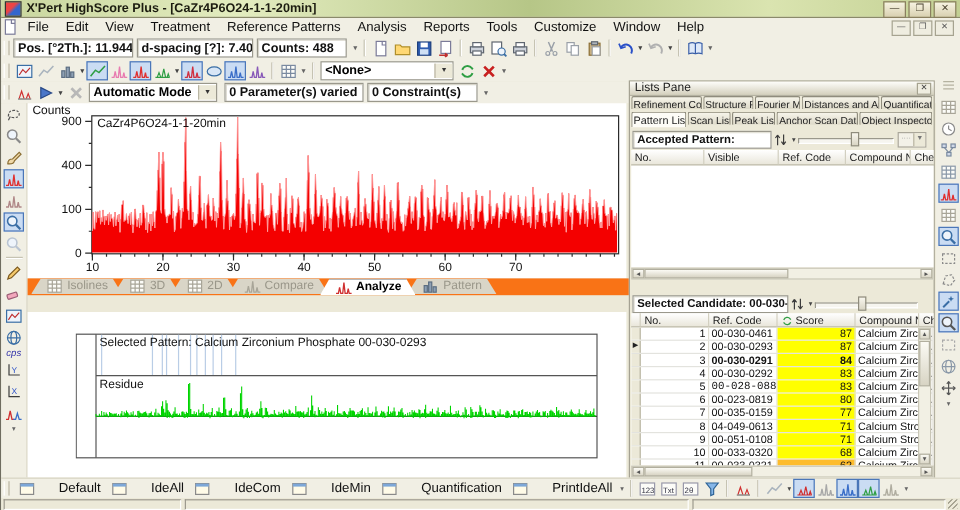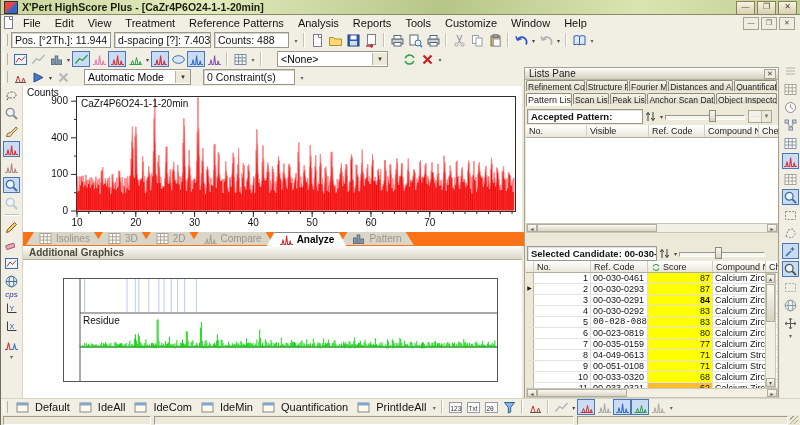--- a/index.html
+++ b/index.html
@@ -15,35 +15,35 @@
   .appicon{width:12px;height:11px;margin-left:3px;background:linear-gradient(135deg,#e44 40%,#36c 60%);border:1px solid #333;}
   .winbtns{position:absolute;right:4px;top:1px;display:flex;gap:2px;}
   .wbtn{width:17px;height:12px;background:linear-gradient(#f7f3e2,#d8d0b0);border:1px solid #8a7f5f;
     font-size:8px;line-height:10px;text-align:center;color:#4a4330;}
   
   .menubar{left:0;top:15px;width:800px;height:15px;background:#f1efe4;display:flex;align-items:center;}
   .mi{padding:0 7px;font-size:11px;color:#111;}
   .mdibtns{position:absolute;right:6px;top:2px;display:flex;gap:2px;}
   .mbtn{width:14px;height:11px;background:#efede0;border:1px solid #a6a390;font-size:7px;line-height:9px;text-align:center;color:#555;}
   
-  .tb{background:#f1efe4;display:flex;align-items:center;}
+  .tb{background:#f1efe4;display:flex;align-items:center;font-weight:bold;}
   .tb1{left:0;top:30px;width:800px;height:20px;}
   .tb2{left:0;top:50px;width:800px;height:18px;}
   .tb3{left:0;top:68px;width:800px;height:18px;}
   .grip{width:3px;height:12px;border-left:1px solid #fff;border-right:1px solid #b9b5a3;margin:0 3px 0 2px;}
   .fld{height:14px;line-height:14px;background:#fff;border:1px solid #9a988c;box-shadow:inset 1px 1px 0 #d7d5ca;
        font-size:10.5px;color:#111;padding:0 3px;white-space:nowrap;overflow:hidden;margin-right:3px;}
   .tbi{width:18px;height:16px;display:inline-flex;align-items:center;justify-content:center;flex:none;}
   .tbi.on{border:1px solid #4a76b8;background:#cadcf3;box-sizing:border-box;}
   .tbi.sm{width:15px;height:15px;}
   .sep{width:1px;height:14px;background:#c6c3b2;border-right:1px solid #fff;margin:0 3px;flex:none;}
   .dd{font-size:6px;color:#444;width:7px;text-align:center;flex:none;}
   .ovf{font-size:6px;color:#666;width:8px;text-align:center;flex:none;}
   .combo{height:14px;background:#fff;border:1px solid #9a988c;display:inline-flex;align-items:center;
-     font-size:10.5px;padding-left:3px;margin:0 12px;}
+     font-size:10.5px;padding-left:3px;margin:0 2px;}
   .combo .ca{width:14px;height:12px;margin-left:auto;background:#ece9d8;border-left:1px solid #b9b5a3;
      font-size:6px;line-height:12px;text-align:center;color:#333;}
   
   .ltb{left:0;top:86px;width:22px;height:312px;background:#f1efe4;border-right:1px solid #d8d5c4;
        display:flex;flex-direction:column;align-items:center;box-sizing:border-box;}
   .rtb{left:779px;top:62px;width:21px;height:338px;background:#f1efe4;display:flex;flex-direction:column;align-items:center;}
   .vtbi{width:17px;height:16px;display:flex;align-items:center;justify-content:center;margin:1px 0;flex:none;}
   .vtbi.on{border:1px solid #4a76b8;background:#cadcf3;box-sizing:border-box;}
   .hsep{width:14px;height:1px;background:#c6c3b2;border-bottom:1px solid #fff;margin:2px 0;}
   .cps{font-size:8px;color:#33a;font-style:italic;}
@@ -94,21 +94,21 @@
   .cc.gut{background:#ece9d8;border-right:1px solid #b9b5a3;padding:0;text-align:center;font-size:6px;line-height:9px;color:#222;}
   .cc.num,.cc.score{text-align:right;}
   
   .hscroll,.vscroll{position:absolute;background:#f2f0e4;border:1px solid #c9c6b6;box-sizing:border-box;display:flex;}
   .sbtn{background:linear-gradient(#fbfaf4,#dcd8c8);border:1px solid #b1ae9e;color:#555;font-size:6px;
      text-align:center;box-sizing:border-box;flex:none;}
   .sthumb{background:linear-gradient(#fbfaf4,#d8d4c4);border:1px solid #b1ae9e;box-sizing:border-box;position:absolute;}
   
   .btb{left:0;top:398px;width:800px;height:17px;background:#f1efe4;border-top:1px solid #d8d5c4;
      display:flex;align-items:center;box-sizing:border-box;}
-  .bbtn{display:inline-flex;align-items:center;gap:5px;padding:0 4px;font-size:11px;color:#111;flex:none;}
+  .bbtn{display:inline-flex;align-items:center;gap:19px;padding:0 4px;font-size:11px;color:#111;flex:none;}
   .statusbar{left:0;top:415px;width:800px;height:10px;background:#ece9d8;display:flex;gap:3px;padding:1px 2px;box-sizing:border-box;}
   .scell{border:1px solid;border-color:#9d9a8e #fff #fff #9d9a8e;height:7px;}
   .sgrip{position:absolute;right:1px;top:1px;width:8px;height:8px;
      background:repeating-linear-gradient(135deg,#ece9d8 0 2px,#a8a593 2px 3px);}
   svg{display:block;}
 </style>
 </head>
 <body>
 
 <div class="app">
@@ -352,20 +352,21 @@
     <span class="dd">▾</span>
     <span class="tbi">
         <svg width="15" height="15" viewBox="0 0 15 15">
           <path d="M3.5 3.5 11.5 11.5 M11.5 3.5 3.5 11.5" stroke="#b8b8b8" stroke-width="2.2"></path>
         </svg>
       </span>
     <span class="combo" style="width:102px">
       <span>Automatic Mode</span>
       <span class="ca">▼</span>
     </span>
+    <span class="fld" style="width:108px;margin-left:4px">0 Parameter(s) varied</span>
     <span class="fld" style="width:84px">0 Constraint(s)</span>
     <span class="ovf">▾</span>
   </div>
 
   <div class="abs ltb">
     <span class="vtbi">
         <svg width="15" height="15" viewBox="0 0 15 15">
           <path d="M3 9 Q3 4 7.5 4 Q12 4 12 7 Q12 10 7.5 10 q-2 0 -3 -.8" fill="none" stroke="#555" stroke-dasharray="2 1.2"></path>
           <path d="M4.5 9.2 l-1.5 3" stroke="#555"></path>
         </svg>
@@ -570,40 +571,40 @@
           <svg width="15" height="15" viewBox="0 0 15 15">
             <rect x="2.5" y="7" width="2.6" height="5.5" fill="#8ea0b4" stroke="#5c6e82"></rect>
             <rect x="6.2" y="4" width="2.6" height="8.5" fill="#8ea0b4" stroke="#5c6e82"></rect>
             <rect x="9.9" y="8" width="2.6" height="4.5" fill="#8ea0b4" stroke="#5c6e82"></rect>
           </svg>
         </span>
         <span>Pattern</span>
       </span>
   </div>
 
-  <div class="abs aghdr">Additional Graphics</div>
   <div class="abs agarea"></div>
   <svg class="abs" style="left:62px;top:270px" width="436" height="115">
       <rect x="0.5" y="8.5" width="434" height="103" fill="#fff" stroke="#555"></rect>
       <line x1="17" x2="17" y1="8.5" y2="111.5" stroke="#555"></line>
       <line x1="17" x2="434.5" y1="43" y2="43" stroke="#555"></line>
       <line x1="17" x2="434.5" y1="77" y2="77" stroke="#3c3c3c"></line>
       <line x1="21.704000000000004" x2="21.704000000000004" y1="9" y2="42.5" stroke="#b9cde6"></line>
       <line x1="64.03999999999999" x2="64.03999999999999" y1="9" y2="42.5" stroke="#b9cde6"></line>
       <line x1="72.27199999999999" x2="72.27199999999999" y1="9" y2="42.5" stroke="#b9cde6"></line>
       <line x1="75.8" x2="75.8" y1="9" y2="42.5" stroke="#b9cde6"></line>
       <line x1="85.79599999999999" x2="85.79599999999999" y1="9" y2="42.5" stroke="#b9cde6"></line>
       <line x1="95.79199999999999" x2="95.79199999999999" y1="9" y2="42.5" stroke="#b9cde6"></line>
       <line x1="101.084" x2="101.084" y1="9" y2="42.5" stroke="#b9cde6"></line>
       <line x1="108.14" x2="108.14" y1="9" y2="42.5" stroke="#b9cde6"></line>
       <line x1="114.608" x2="114.608" y1="9" y2="42.5" stroke="#b9cde6"></line>
       <line x1="121.664" x2="121.664" y1="9" y2="42.5" stroke="#b9cde6"></line>
       <line x1="133.424" x2="133.424" y1="9" y2="42.5" stroke="#b9cde6"></line>
       <path d="M17.0 77.3L17.0 75.1M17.9 77.3L17.9 76.5M18.9 77.3L18.9 76.7M19.8 77.3L19.8 74.8M20.8 77.3L20.8 76.4M21.7 77.3L21.7 72.6M22.6 77.3L22.6 76.4M23.6 77.3L23.6 73.3M24.5 77.3L24.5 75.6M25.5 77.3L25.5 73.8M26.4 77.3L26.4 75.2M27.3 77.8L27.3 77.0M28.3 77.3L28.3 73.3M29.2 77.3L29.2 74.1M30.2 77.3L30.2 74.4M31.1 77.3L31.1 75.2M32.1 77.3L32.1 74.5M33.0 77.3L33.0 74.7M33.9 77.3L33.9 74.3M34.9 77.3L34.9 76.5M35.8 77.3L35.8 75.0M36.8 77.3L36.8 76.7M37.7 77.8L37.7 74.5M38.6 77.3L38.6 72.5M39.6 77.3L39.6 76.3M40.5 77.3L40.5 73.2M41.5 77.3L41.5 74.4M42.4 77.3L42.4 72.0M43.3 78.0L43.3 73.6M44.3 77.3L44.3 74.6M45.2 77.3L45.2 76.1M46.2 77.3L46.2 73.6M47.1 77.3L47.1 75.5M48.0 77.3L48.0 72.8M49.0 77.6L49.0 76.5M49.9 77.3L49.9 75.7M50.9 77.3L50.9 76.9M51.8 77.3L51.8 72.4M52.8 78.4L52.8 72.2M53.7 77.3L53.7 73.7M54.6 77.3L54.6 74.4M55.6 77.3L55.6 74.5M56.5 77.3L56.5 73.7M57.5 77.3L57.5 73.4M58.4 77.3L58.4 73.0M59.3 77.3L59.3 74.3M60.3 77.3L60.3 76.2M61.2 78.0L61.2 74.3M62.2 77.3L62.2 74.2M63.1 77.3L63.1 72.9M64.0 77.1L64.0 75.8M65.0 77.3L65.0 76.4M65.9 77.6L65.9 73.7M66.9 77.3L66.9 70.6M67.8 77.3L67.8 76.2M68.7 77.3L68.7 73.9M69.7 77.3L69.7 74.7M70.6 77.3L70.6 75.8M71.6 77.3L71.6 68.5M72.5 77.3L72.5 64.3M73.4 77.3L73.4 70.6M74.4 77.3L74.4 73.7M75.3 77.3L75.3 63.5M76.3 78.3L76.3 66.0M77.2 77.3L77.2 71.9M78.2 78.0L78.2 73.2M79.1 77.3L79.1 74.6M80.0 78.0L80.0 76.0M81.0 78.4L81.0 74.8M81.9 77.3L81.9 73.0M82.9 77.3L82.9 69.3M83.8 77.5L83.8 74.8M84.7 77.3L84.7 74.6M85.7 77.3L85.7 75.8M86.6 77.3L86.6 74.6M87.6 77.3L87.6 76.2M88.5 77.3L88.5 73.1M89.4 77.3L89.4 72.7M90.4 78.1L90.4 73.5M91.3 78.2L91.3 75.1M92.3 77.3L92.3 73.1M93.2 78.2L93.2 74.2M94.1 77.3L94.1 50.0M95.1 77.3L95.1 49.2M96.0 77.3L96.0 70.8M97.0 77.3L97.0 75.1M97.9 77.3L97.9 75.2M98.8 77.3L98.8 72.7M99.8 77.3L99.8 74.9M100.7 77.3L100.7 73.6M101.7 77.3L101.7 76.3M102.6 77.3L102.6 71.2M103.6 77.3L103.6 74.2M104.5 77.3L104.5 73.5M105.4 77.3L105.4 72.5M106.4 77.3L106.4 66.6M107.3 77.3L107.3 74.0M108.3 77.3L108.3 75.2M109.2 77.3L109.2 74.0M110.1 77.3L110.1 74.5M111.1 77.3L111.1 73.4M112.0 78.6L112.0 75.9M113.0 77.3L113.0 73.3M113.9 77.3L113.9 70.0M114.8 77.3L114.8 76.4M115.8 77.3L115.8 75.0M116.7 77.3L116.7 76.5M117.7 77.3L117.7 72.6M118.6 77.3L118.6 73.1M119.5 77.3L119.5 69.6M120.5 77.7L120.5 73.3M121.4 77.3L121.4 74.4M122.4 77.3L122.4 74.1M123.3 77.0L123.3 61.4M124.3 77.3L124.3 61.2M125.2 77.3L125.2 71.0M126.1 77.3L126.1 75.9M127.1 77.3L127.1 76.4M128.0 77.3L128.0 72.3M129.0 77.3L129.0 71.9M129.9 77.3L129.9 70.2M130.8 77.8L130.8 76.3M131.8 77.3L131.8 75.8M132.7 77.3L132.7 74.8M133.7 77.3L133.7 72.7M134.6 77.3L134.6 74.8M135.5 77.3L135.5 76.9M136.5 77.3L136.5 72.9M137.4 77.3L137.4 57.7M138.4 77.3L138.4 52.0M139.3 77.7L139.3 71.0M140.2 78.5L140.2 75.9M141.2 77.3L141.2 74.6M142.1 77.1L142.1 71.2M143.1 78.4L143.1 69.9M144.0 77.3L144.0 73.2M144.9 78.4L144.9 76.4M145.9 77.3L145.9 74.7M146.8 77.7L146.8 72.3M147.8 77.3L147.8 74.4M148.7 77.3L148.7 76.0M149.7 77.4L149.7 75.7M150.6 77.3L150.6 73.7M151.5 77.3L151.5 73.0M152.5 77.3L152.5 74.8M153.4 77.3L153.4 70.6M154.4 77.3L154.4 64.3M155.3 78.0L155.3 70.1M156.2 78.5L156.2 76.2M157.2 77.6L157.2 75.9M158.1 77.3L158.1 69.7M159.1 77.3L159.1 69.9M160.0 77.3L160.0 73.0M160.9 77.9L160.9 75.6M161.9 77.3L161.9 75.7M162.8 77.3L162.8 74.8M163.8 77.3L163.8 75.1M164.7 77.3L164.7 75.4M165.6 77.4L165.6 71.6M166.6 77.3L166.6 74.5M167.5 77.3L167.5 75.7M168.5 77.3L168.5 75.8M169.4 77.3L169.4 73.2M170.4 77.3L170.4 75.1M171.3 77.3L171.3 73.8M172.2 78.1L172.2 74.5M173.2 77.3L173.2 71.5M174.1 77.3L174.1 73.8M175.1 77.3L175.1 72.8M176.0 77.3L176.0 74.1M176.9 77.3L176.9 75.1M177.9 77.3L177.9 71.1M178.8 77.3L178.8 72.0M179.8 77.3L179.8 74.5M180.7 77.3L180.7 73.8M181.6 77.3L181.6 74.6M182.6 77.3L182.6 75.0M183.5 77.3L183.5 68.3M184.5 77.4L184.5 73.2M185.4 77.3L185.4 72.7M186.3 78.3L186.3 72.9M187.3 77.3L187.3 72.6M188.2 77.3L188.2 73.6M189.2 77.3L189.2 73.7M190.1 78.4L190.1 72.8M191.0 77.3L191.0 75.4M192.0 77.3L192.0 74.8M192.9 77.3L192.9 73.4M193.9 77.3L193.9 69.6M194.8 77.3L194.8 76.9M195.8 77.3L195.8 71.8M196.7 77.3L196.7 59.6M197.6 77.3L197.6 67.9M198.6 77.3L198.6 74.8M199.5 77.8L199.5 72.5M200.5 77.3L200.5 75.6M201.4 77.3L201.4 76.5M202.3 77.3L202.3 69.3M203.3 77.4L203.3 71.7M204.2 77.3L204.2 74.8M205.2 77.3L205.2 73.0M206.1 77.3L206.1 75.1M207.0 77.3L207.0 73.8M208.0 77.3L208.0 69.9M208.9 77.3L208.9 72.4M209.9 77.3L209.9 76.9M210.8 77.3L210.8 73.1M211.7 77.3L211.7 74.2M212.7 77.3L212.7 73.1M213.6 77.3L213.6 72.1M214.6 77.3L214.6 75.6M215.5 77.3L215.5 72.8M216.4 77.3L216.4 76.8M217.4 77.3L217.4 75.3M218.3 77.3L218.3 67.6M219.3 77.3L219.3 74.2M220.2 77.3L220.2 74.6M221.2 77.3L221.2 74.5M222.1 77.3L222.1 75.9M223.0 77.3L223.0 72.9M224.0 77.3L224.0 72.6M224.9 77.3L224.9 73.8M225.9 77.3L225.9 74.9M226.8 78.3L226.8 75.7M227.7 77.3L227.7 72.9M228.7 77.3L228.7 69.9M229.6 77.5L229.6 72.1M230.6 77.3L230.6 72.0M231.5 77.3L231.5 72.1M232.4 77.3L232.4 72.9M233.4 77.3L233.4 75.7M234.3 77.3L234.3 74.9M235.3 78.4L235.3 73.4M236.2 77.3L236.2 75.1M237.1 77.3L237.1 72.4M238.1 77.3L238.1 71.6M239.0 77.3L239.0 70.3M240.0 77.5L240.0 75.7M240.9 77.3L240.9 72.9M241.9 77.3L241.9 74.1M242.8 77.3L242.8 76.0M243.7 77.3L243.7 69.3M244.7 77.3L244.7 74.1M245.6 77.3L245.6 74.4M246.6 77.3L246.6 74.6M247.5 77.3L247.5 73.1M248.4 77.3L248.4 76.8M249.4 77.3L249.4 73.8M250.3 77.3L250.3 68.8M251.3 77.3L251.3 72.7M252.2 77.3L252.2 76.5M253.1 77.3L253.1 76.3M254.1 77.3L254.1 74.5M255.0 77.3L255.0 72.3M256.0 78.0L256.0 73.2M256.9 77.3L256.9 72.9M257.8 78.4L257.8 74.3M258.8 77.3L258.8 76.6M259.7 77.3L259.7 73.1M260.7 77.3L260.7 68.6M261.6 77.3L261.6 75.1M262.5 77.3L262.5 72.9M263.5 77.3L263.5 74.0M264.4 77.3L264.4 72.8M265.4 77.3L265.4 69.6M266.3 77.3L266.3 72.9M267.3 77.3L267.3 76.7M268.2 77.3L268.2 76.0M269.1 77.8L269.1 73.0M270.1 77.1L270.1 73.1M271.0 77.3L271.0 71.2M272.0 77.3L272.0 70.1M272.9 78.3L272.9 73.7M273.8 77.3L273.8 76.0M274.8 77.3L274.8 74.9M275.7 77.3L275.7 76.9M276.7 77.3L276.7 73.9M277.6 77.3L277.6 76.2M278.5 77.4L278.5 73.3M279.5 77.3L279.5 75.4M280.4 77.3L280.4 71.7M281.4 78.3L281.4 73.6M282.3 77.3L282.3 72.1M283.2 77.3L283.2 73.7M284.2 77.3L284.2 74.0M285.1 77.3L285.1 74.4M286.1 77.3L286.1 71.1M287.0 78.6L287.0 71.7M288.0 77.3L288.0 74.7M288.9 77.3L288.9 73.9M289.8 77.3L289.8 74.3M290.8 77.3L290.8 71.1M291.7 78.4L291.7 67.3M292.7 77.3L292.7 74.0M293.6 77.3L293.6 75.1M294.5 77.3L294.5 74.4M295.5 77.3L295.5 72.8M296.4 77.3L296.4 72.9M297.4 77.3L297.4 70.7M298.3 77.3L298.3 74.5M299.2 77.3L299.2 74.7M300.2 77.3L300.2 75.5M301.1 77.3L301.1 72.2M302.1 77.3L302.1 69.6M303.0 77.4L303.0 73.5M303.9 77.0L303.9 76.6M304.9 77.3L304.9 75.0M305.8 77.3L305.8 73.4M306.8 77.3L306.8 73.5M307.7 77.3L307.7 71.6M308.6 77.3L308.6 74.4M309.6 77.3L309.6 74.8M310.5 77.3L310.5 73.7M311.5 77.3L311.5 75.1M312.4 77.3L312.4 68.2M313.4 77.3L313.4 74.0M314.3 77.3L314.3 75.7M315.2 77.3L315.2 75.1M316.2 77.3L316.2 74.9M317.1 77.3L317.1 72.6M318.1 78.0L318.1 74.5M319.0 77.3L319.0 72.0M319.9 77.3L319.9 75.5M320.9 77.7L320.9 76.9M321.8 77.3L321.8 76.1M322.8 77.3L322.8 73.6M323.7 78.5L323.7 75.7M324.6 77.3L324.6 69.4M325.6 78.4L325.6 71.3M326.5 77.3L326.5 76.1M327.5 77.3L327.5 75.0M328.4 77.3L328.4 76.8M329.3 78.3L329.3 69.1M330.3 78.1L330.3 71.0M331.2 77.3L331.2 73.3M332.2 77.3L332.2 76.2M333.1 77.1L333.1 73.2M334.0 77.3L334.0 73.1M335.0 77.8L335.0 75.4M335.9 77.3L335.9 73.2M336.9 77.3L336.9 67.8M337.8 77.3L337.8 69.3M338.8 77.3L338.8 73.0M339.7 78.0L339.7 75.8M340.6 77.3L340.6 76.7M341.6 77.3L341.6 70.7M342.5 77.3L342.5 74.0M343.5 77.3L343.5 75.4M344.4 77.3L344.4 73.9M345.3 77.3L345.3 75.6M346.3 77.3L346.3 76.3M347.2 77.3L347.2 71.8M348.2 77.5L348.2 71.9M349.1 78.4L349.1 72.8M350.0 78.4L350.0 75.7M351.0 77.3L351.0 76.7M351.9 77.3L351.9 73.0M352.9 77.3L352.9 74.5M353.8 77.6L353.8 71.0M354.7 77.3L354.7 75.4M355.7 77.3L355.7 75.4M356.6 77.3L356.6 75.2M357.6 77.3L357.6 76.2M358.5 78.4L358.5 73.5M359.5 78.4L359.5 72.1M360.4 78.2L360.4 72.5M361.3 77.3L361.3 74.0M362.3 78.3L362.3 76.7M363.2 77.3L363.2 75.1M364.2 77.3L364.2 75.8M365.1 77.3L365.1 72.0M366.0 77.3L366.0 72.1M367.0 77.3L367.0 74.3M367.9 77.3L367.9 75.9M368.9 78.5L368.9 72.9M369.8 77.3L369.8 72.6M370.7 77.3L370.7 75.2M371.7 77.5L371.7 71.7M372.6 77.3L372.6 71.1M373.6 77.3L373.6 75.9M374.5 77.3L374.5 73.3M375.4 77.3L375.4 73.4M376.4 77.3L376.4 72.9M377.3 77.3L377.3 75.1M378.3 77.8L378.3 73.4M379.2 78.0L379.2 74.0M380.1 77.8L380.1 76.3M381.1 77.3L381.1 73.0M382.0 77.3L382.0 76.6M383.0 77.3L383.0 74.5M383.9 77.3L383.9 73.0M384.9 77.3L384.9 71.6M385.8 77.3L385.8 74.0M386.7 77.3L386.7 73.3M387.7 77.7L387.7 76.3M388.6 77.3L388.6 76.6M389.6 77.3L389.6 72.8M390.5 77.3L390.5 73.6M391.4 77.3L391.4 72.6M392.4 77.3L392.4 76.6M393.3 78.1L393.3 74.1M394.3 77.3L394.3 76.3M395.2 77.3L395.2 72.6M396.1 77.4L396.1 71.5M397.1 77.3L397.1 72.3M398.0 77.3L398.0 73.1M399.0 77.3L399.0 74.2M399.9 77.3L399.9 76.1M400.8 77.3L400.8 69.2M401.8 77.3L401.8 72.7M402.7 78.2L402.7 71.6M403.7 77.3L403.7 74.7M404.6 77.3L404.6 73.2M405.6 77.3L405.6 75.9M406.5 77.3L406.5 72.8M407.4 77.4L407.4 75.9M408.4 77.3L408.4 73.8M409.3 77.3L409.3 73.7M410.3 77.3L410.3 75.6M411.2 77.3L411.2 76.1M412.1 77.3L412.1 73.0M413.1 77.3L413.1 71.3M414.0 77.3L414.0 73.2M415.0 77.3L415.0 74.3M415.9 77.3L415.9 75.2M416.8 77.3L416.8 74.8M417.8 77.5L417.8 75.4M418.7 77.3L418.7 74.1M419.7 77.1L419.7 71.0M420.6 77.3L420.6 74.5M421.5 77.3L421.5 75.3M422.5 77.3L422.5 75.3M423.4 77.3L423.4 76.1M424.4 77.5L424.4 73.7M425.3 77.3L425.3 71.7M426.2 77.3L426.2 74.5M427.2 77.3L427.2 74.8M428.1 77.3L428.1 74.4M429.1 77.3L429.1 72.8M430.0 77.3L430.0 74.8M431.0 77.1L431.0 73.6M431.9 77.3L431.9 70.5M432.8 77.3L432.8 75.9" stroke="#00d400" stroke-width="0.9" fill="none"></path>
     </svg>
+  <div class="abs chartlabel" style="left:82px;top:280px">Selected Pattern:  Calcium Zirconium Phosphate   00-030-0293</div>
   <div class="abs chartlabel" style="left:82px;top:315px">Residue</div>
 
   <div class="abs lp">
     <div class="lp-title">Lists Pane</div>
     <span class="lp-close">✕</span>
 
     <div class="lptabs" style="top:12px">
       <span class="lptab">Refinement Control</span>
       <span class="lptab">Structure Plot</span>
       <span class="lptab">Fourier Map</span>
@@ -690,21 +691,21 @@
           <span class="cc gut" style="width: 8px;">▶</span>
           <span class="cc num" style="width: 57px;">2</span>
           <span class="cc " style="width: 57px;">00-030-0293</span>
           <span class="cc score" style="width: 65px; background: rgb(255, 255, 0);">87</span>
           <span class="cc " style="width: 53px;">Calcium Zirconium...</span>
           <span class="cc " style="width: 12px;">C.</span>
         </div>
         <div class="crow">
           <span class="cc gut" style="width: 8px;"></span>
           <span class="cc num" style="width: 57px;">3</span>
-          <span class="cc " style="width: 57px;">00-030-0291</span>
+          <span class="cc " style="width: 57px; font-weight: bold;">00-030-0291</span>
           <span class="cc score" style="width: 65px; background: rgb(255, 255, 0); font-weight: bold;">84</span>
           <span class="cc " style="width: 53px;">Calcium Zirconium...</span>
           <span class="cc " style="width: 12px;">C.</span>
         </div>
         <div class="crow">
           <span class="cc gut" style="width: 8px;"></span>
           <span class="cc num" style="width: 57px;">4</span>
           <span class="cc " style="width: 57px;">00-030-0292</span>
           <span class="cc score" style="width: 65px; background: rgb(255, 255, 0);">83</span>
           <span class="cc " style="width: 53px;">Calcium Zirconium...</span>

